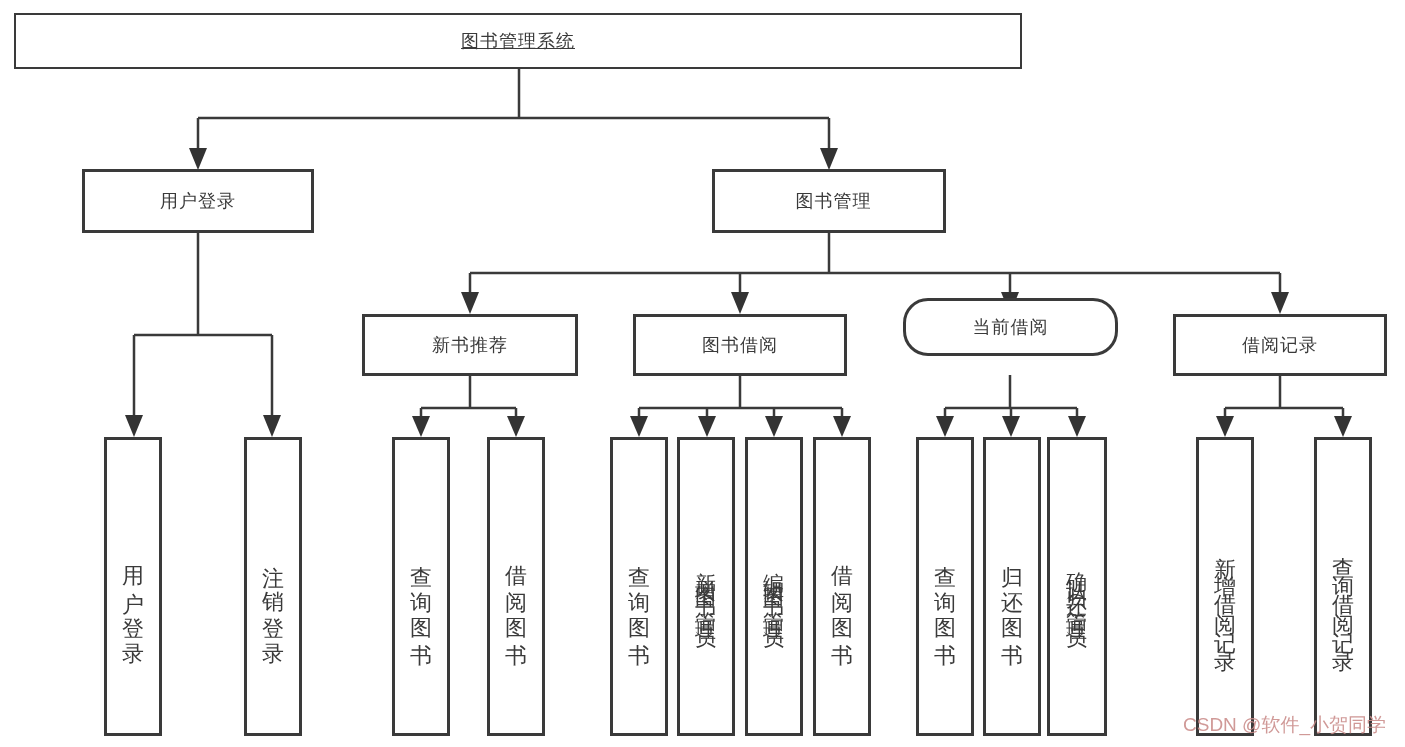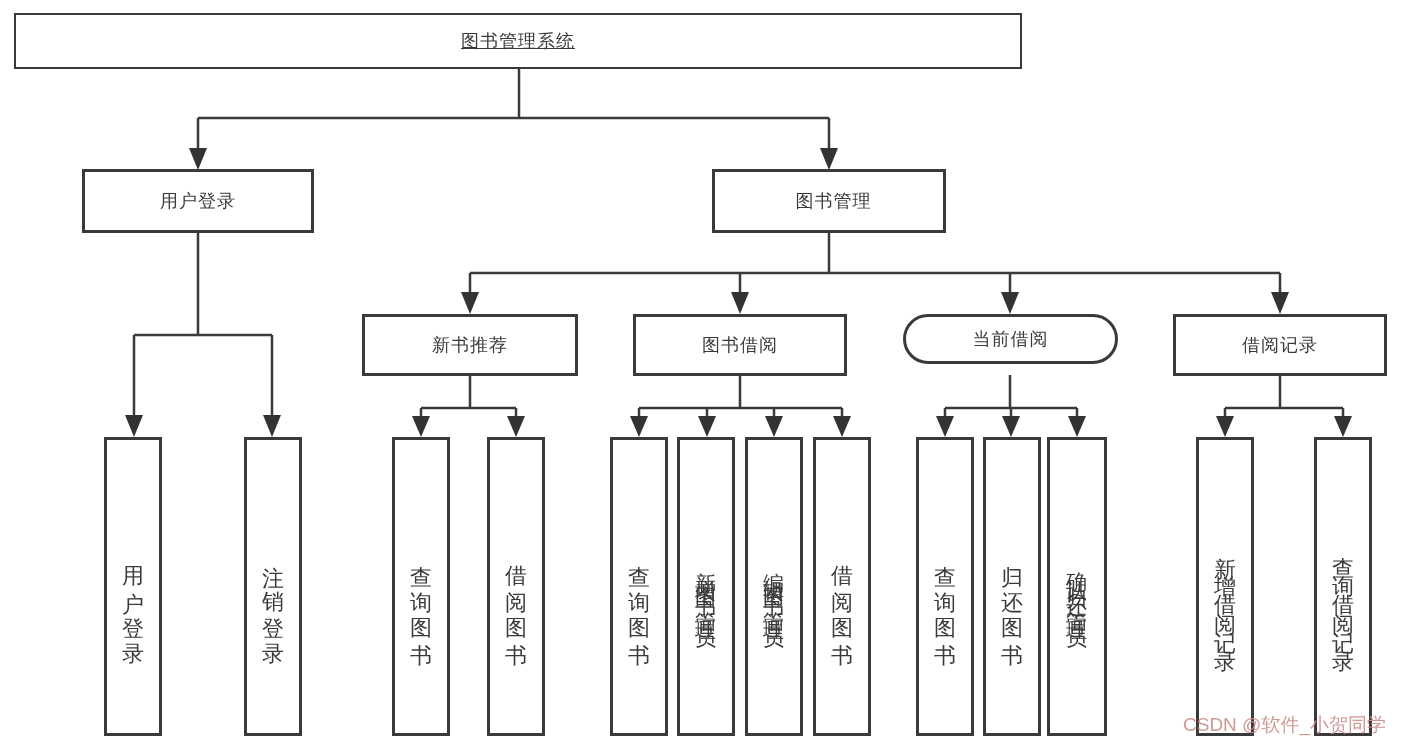--- a/index.html
+++ b/index.html
@@ -121,21 +121,21 @@
   <div class="box" style="left:712px; top:169px; width:234px; height:64px;padding-left:9px;">
     <span class="hlabel">图书管理</span>
   </div>
 
   <div class="box" style="left:362px; top:314px; width:216px; height:62px;">
     <span class="hlabel">新书推荐</span>
   </div>
   <div class="box" style="left:633px; top:314px; width:214px; height:62px;">
     <span class="hlabel">图书借阅</span>
   </div>
-  <div class="box" style="left:903px; top:314px; width:215px; height:50px;border-radius:25px;">
+  <div class="box" style="left:903px; top:298px; width:215px; height:58px;border-radius:25px;">
     <span class="hlabel">当前借阅</span>
   </div>
   <div class="box" style="left:1173px; top:314px; width:214px; height:62px;">
     <span class="hlabel">借阅记录</span>
   </div>
 
   <div class="box leaf sp-wide" style="left:104px;">
     <span class="vlabel">用户登录</span>
   </div>
   <div class="box leaf sp-wide" style="left:244px;">

